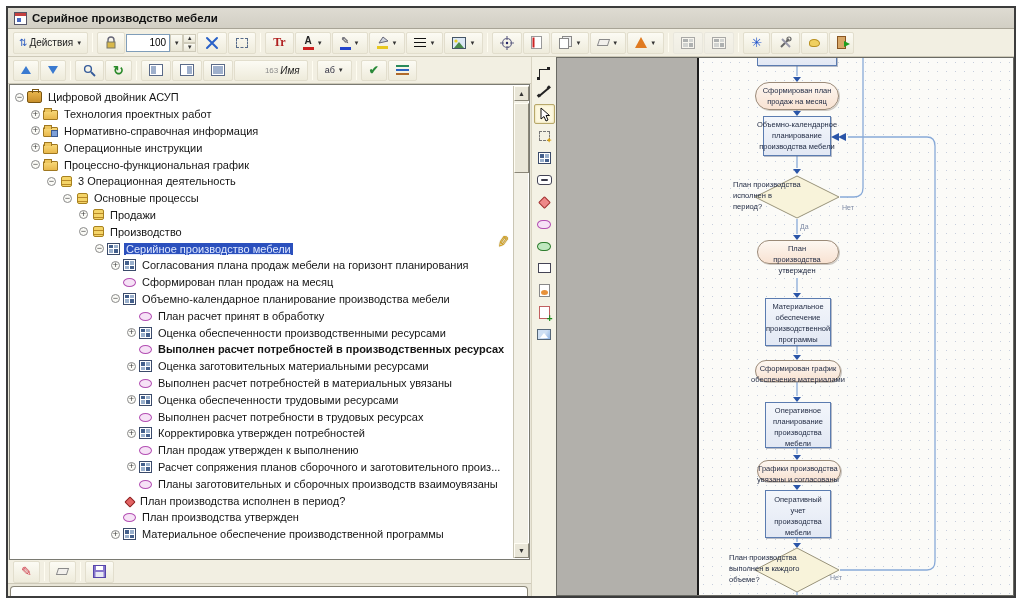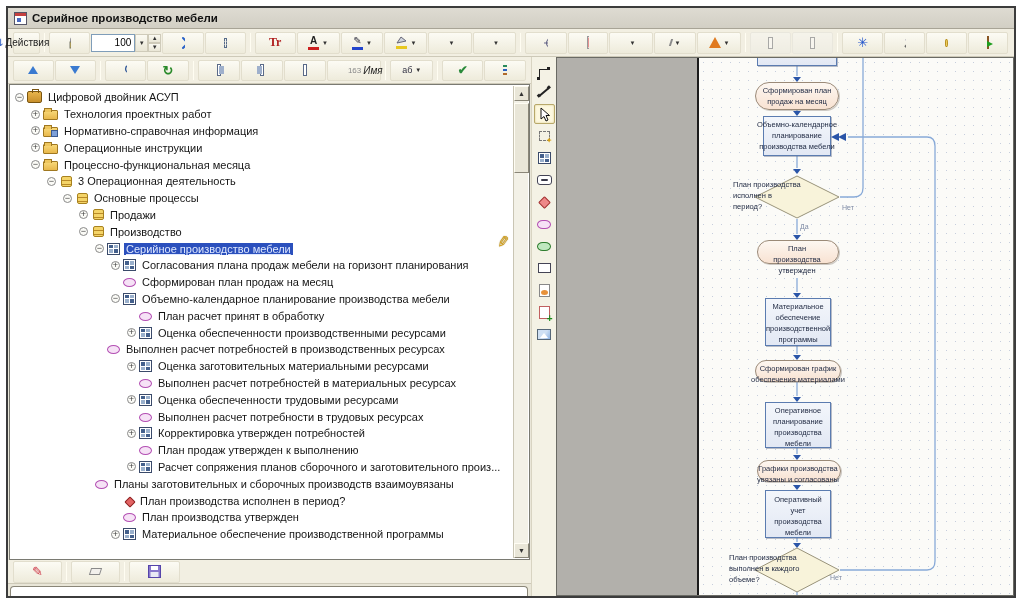--- a/index.html
+++ b/index.html
@@ -6,21 +6,21 @@
   html,body { width:1024px; height:606px; background:#fff; font-family:"Liberation Sans", sans-serif; overflow:hidden; }
   #win { position:absolute; left:6px; top:6px; width:1010px; height:592px; border:2px solid #3c3c3c; background:#e9e6d8; }
 
   
   #titlebar { height:21px; background:linear-gradient(#dedbd2,#d2cfc4); border-bottom:1px solid #a8a496; display:flex; align-items:center; padding:0 6px; gap:5px; }
   #titlebar .ttl { font-size:11.5px; font-weight:bold; color:#111; }
 
   
   .tbar { background:#f2efe2; border-bottom:1px solid #cdc9b8; display:flex; align-items:center; padding:2px 5px; gap:1px; }
   #toolbar1 { height:28px; }
-  .tb { height:22px; min-width:22px; border:1px solid #e2decd; border-radius:2px; background:linear-gradient(#fcfbf4,#eeebdb); display:inline-flex; align-items:center; justify-content:center; gap:2px; padding:0 18px; font-size:10px; color:#222; position:relative; }
+  .tb { height:22px; min-width:22px; border:1px solid #e2decd; border-radius:2px; background:linear-gradient(#fcfbf4,#eeebdb); display:inline-flex; align-items:center; justify-content:center; gap:2px; padding:0 7px; font-size:10px; color:#222; position:relative; }
   .tb.dis { opacity:.42; filter:grayscale(.6); }
   .sep { width:1px; height:19px; background:#b9b5a2; border-right:1px solid #fffdf2; margin:0 3px; }
   .ddn { font-size:6px; color:#333; margin-left:1px; }
   .spacer { flex:1; }
   #actions-btn { padding:0 5px; }
   #zoom-box { display:flex; align-items:center; }
   #zoom-input { width:44px; height:18px; border:1px solid #7f9db9; font-size:10px; text-align:right; padding-right:3px; font-family:"Liberation Sans",sans-serif; }
   .mini-btn { width:13px; height:18px; border:1px solid #cfcbba; background:linear-gradient(#fbfaf2,#e9e6d6); display:flex; align-items:center; justify-content:center; font-size:6px; color:#333; }
   .spin { display:flex; flex-direction:column; }
   .spin .mini-btn { height:9px; }
@@ -335,21 +335,21 @@
               <span class="tlabel">Нормативно-справочная информация</span>
             </div>
             <div class="trow" style="padding-left: 20px;">
               <span class="exp">+</span>
               <span class="tico tico-folder"></span>
               <span class="tlabel">Операционные инструкции</span>
             </div>
             <div class="trow" style="padding-left: 20px;">
               <span class="exp">−</span>
               <span class="tico tico-folder"></span>
-              <span class="tlabel">Процессно-функциональная месяца</span>
+              <span class="tlabel">Процессно-функциональная график</span>
             </div>
             <div class="trow" style="padding-left: 36px;">
               <span class="exp">−</span>
               <span class="tico tico-group"></span>
               <span class="tlabel">3 Операционная деятельность</span>
             </div>
             <div class="trow" style="padding-left: 52px;">
               <span class="exp">−</span>
               <span class="tico tico-group"></span>
               <span class="tlabel">Основные процессы</span>
@@ -407,39 +407,39 @@
             <div class="trow" style="padding-left: 116px;">
               <span class="exp">+</span>
               <span class="tico tico-grid">
                 <i></i>
                 <i></i>
                 <i></i>
                 <i></i>
               </span>
               <span class="tlabel">Оценка обеспеченности производственными ресурсами</span>
             </div>
-            <div class="trow" style="padding-left: 84px;">
+            <div class="trow" style="padding-left: 116px; font-weight: bold;">
               <span class="exp noexp"></span>
               <span class="tico tico-oval"></span>
               <span class="tlabel">Выполнен расчет потребностей в производственных ресурсах</span>
             </div>
             <div class="trow" style="padding-left: 116px;">
               <span class="exp">+</span>
               <span class="tico tico-grid">
                 <i></i>
                 <i></i>
                 <i></i>
                 <i></i>
               </span>
               <span class="tlabel">Оценка заготовительных материальными ресурсами</span>
             </div>
             <div class="trow" style="padding-left: 116px;">
               <span class="exp noexp"></span>
               <span class="tico tico-oval"></span>
-              <span class="tlabel">Выполнен расчет потребностей в материальных ресурсах</span>
+              <span class="tlabel">Выполнен расчет потребностей в материальных увязаны</span>
             </div>
             <div class="trow" style="padding-left: 116px;">
               <span class="exp">+</span>
               <span class="tico tico-grid">
                 <i></i>
                 <i></i>
                 <i></i>
                 <i></i>
               </span>
               <span class="tlabel">Оценка обеспеченности трудовыми ресурсами</span>
@@ -467,21 +467,21 @@
             <div class="trow" style="padding-left: 116px;">
               <span class="exp">+</span>
               <span class="tico tico-grid">
                 <i></i>
                 <i></i>
                 <i></i>
                 <i></i>
               </span>
               <span class="tlabel">Расчет сопряжения планов сборочного и заготовительного произ...</span>
             </div>
-            <div class="trow" style="padding-left: 72px;">
+            <div class="trow" style="padding-left: 116px;">
               <span class="exp noexp"></span>
               <span class="tico tico-oval"></span>
               <span class="tlabel">Планы заготовительных и сборочных производств взаимоувязаны</span>
             </div>
             <div class="trow" style="padding-left: 100px;">
               <span class="exp noexp"></span>
               <span class="tico tico-diamond"></span>
               <span class="tlabel">План производства исполнен в период?</span>
             </div>
             <div class="trow" style="padding-left: 100px;">

